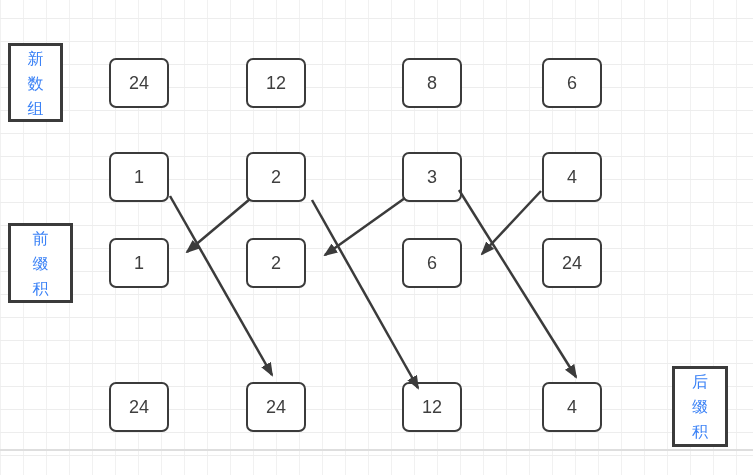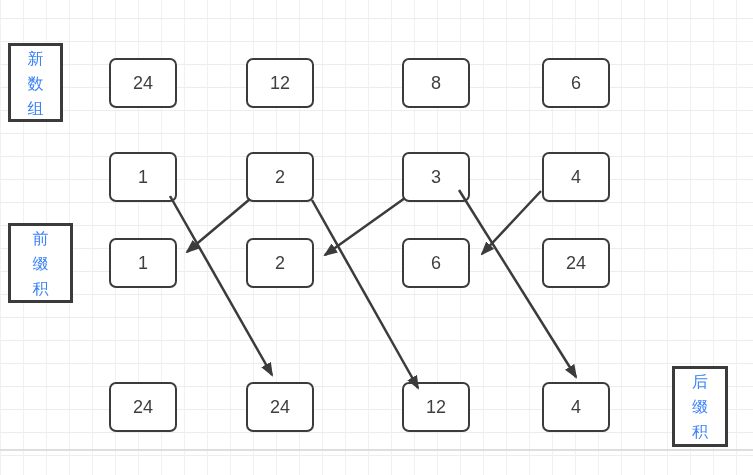--- a/index.html
+++ b/index.html
@@ -21,21 +21,21 @@
   .baseline{
     position:absolute;left:0;top:449px;width:100%;height:2px;
     background:#dedede;
   }
   .arrows{
     position:absolute;left:0;top:0;width:753px;height:475px;
     pointer-events:none;
   }
   .node{
     position:absolute;
-    width:68px;height:50px;
+    width:60px;height:50px;
     box-sizing:border-box;
     background:#ffffff;
     border:2.5px solid #3b3b3b;
     border-radius:7px;
     display:flex;align-items:center;justify-content:center;
     font-size:18px;color:#3f3f3f;
   }
   .r0{top:58px}.r1{top:152px}.r2{top:238px}.r3{top:382px}
   .c0{left:109px}.c1{left:246px}.c2{left:402px}.c3{left:542px}
   .label-box{

